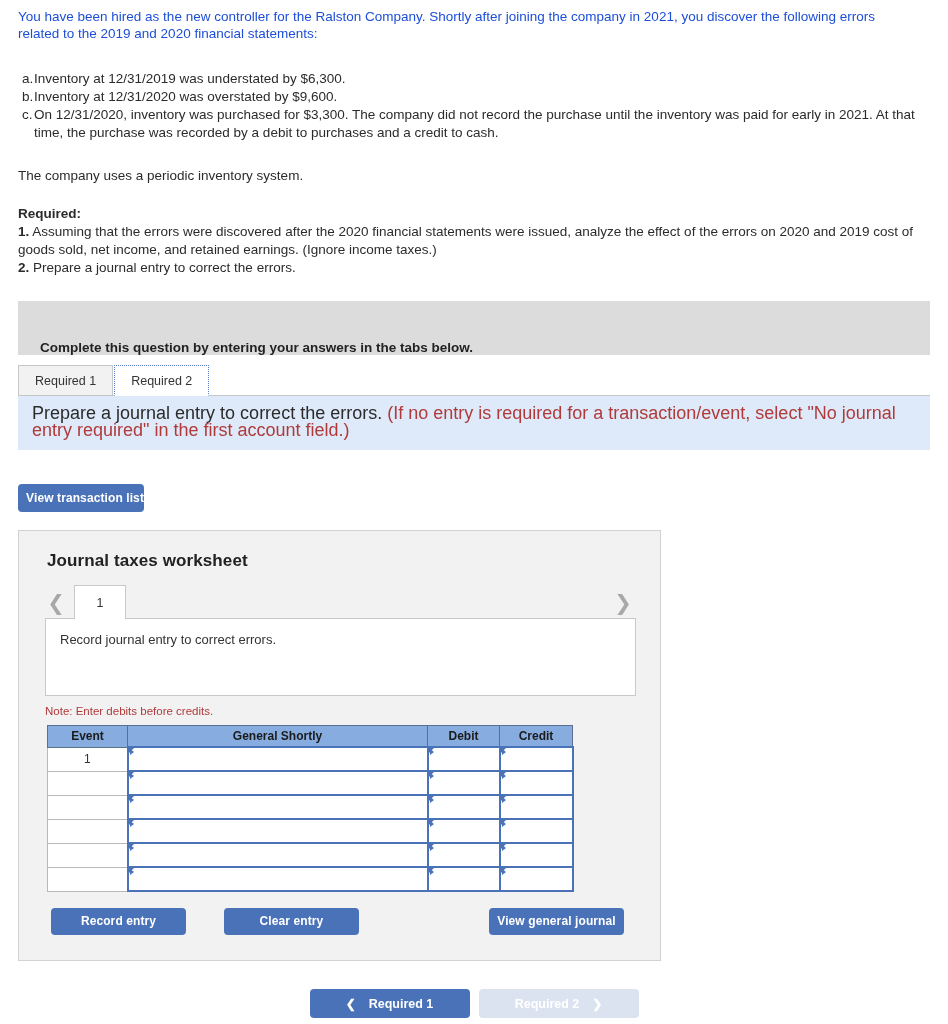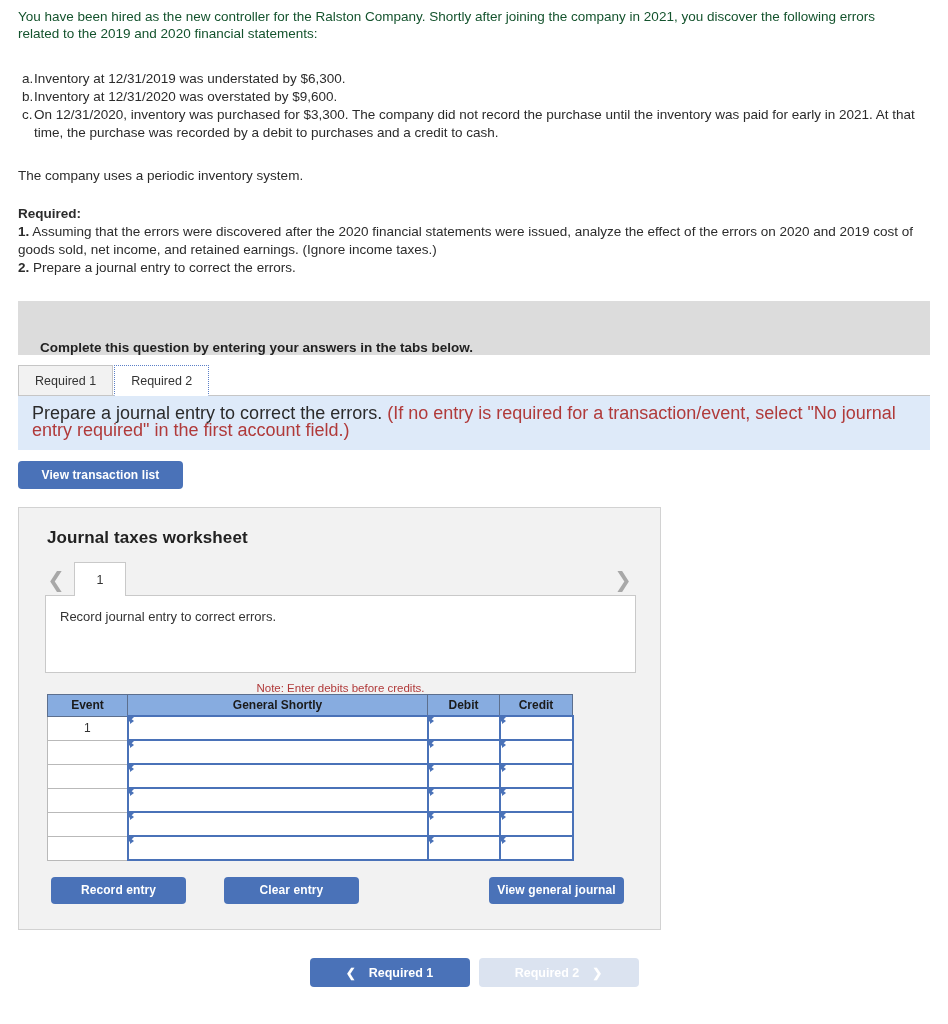--- a/index.html
+++ b/index.html
@@ -20,21 +20,21 @@
     width: 948px;
     height: 1024px;
     box-sizing: border-box;
     padding: 8px 18px 0 18px;
   }
 
   
   .intro {
     font-size: 13.5px;
     line-height: 17px;
-    color: #14532d;
+    color: #1d4ed8;
     padding: 0 20px 0 0;
   }
   .intro p { margin: 0; }
 
   .errors {
     margin-top: 28px;
     line-height: 18px;
     font-size: 13.5px;
   }
   .err-item {
@@ -136,25 +136,25 @@
     border: none;
     border-radius: 4px;
     font-family: "Liberation Sans", sans-serif;
     font-weight: bold;
     font-size: 12px;
     letter-spacing: 0.1px;
     cursor: pointer;
     padding: 0;
   }
   .view-trans-btn {
-    margin-top: 11px;
-    width: 165px;
+    margin-top: 34px;
+    width: 126px;
     height: 28px;
     line-height: 28px;
-    text-align: center;
+    text-align: right;
   }
 
   
   .worksheet {
     margin-top: 18px;
     width: 643px;
     background: #f2f2f2;
     border: 1px solid #d2d2d2;
     box-sizing: border-box;
     padding: 20px 24px 24px 26px;
@@ -216,21 +216,21 @@
     font-size: 13px;
     color: #333;
     position: relative;
     z-index: 1;
   }
 
   .note {
     color: #b03a3a;
     font-size: 11.5px;
     margin-top: 9px;
-    text-align: center;
+    margin-bottom: 8px;
   }
 
   
   .jtable {
     border-collapse: collapse;
     width: 525px;
     margin-left: 2px;
     table-layout: fixed;
   }
   .jtable th {

